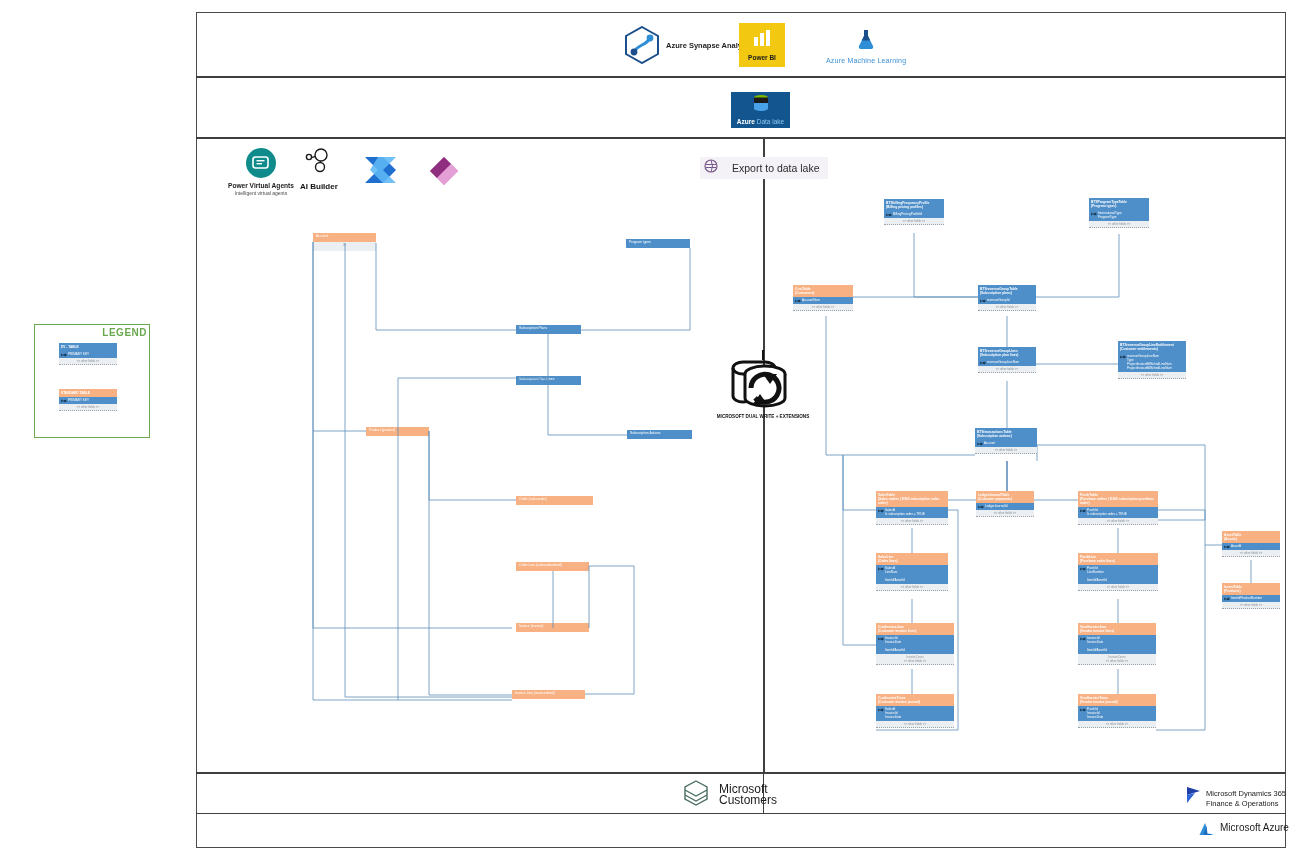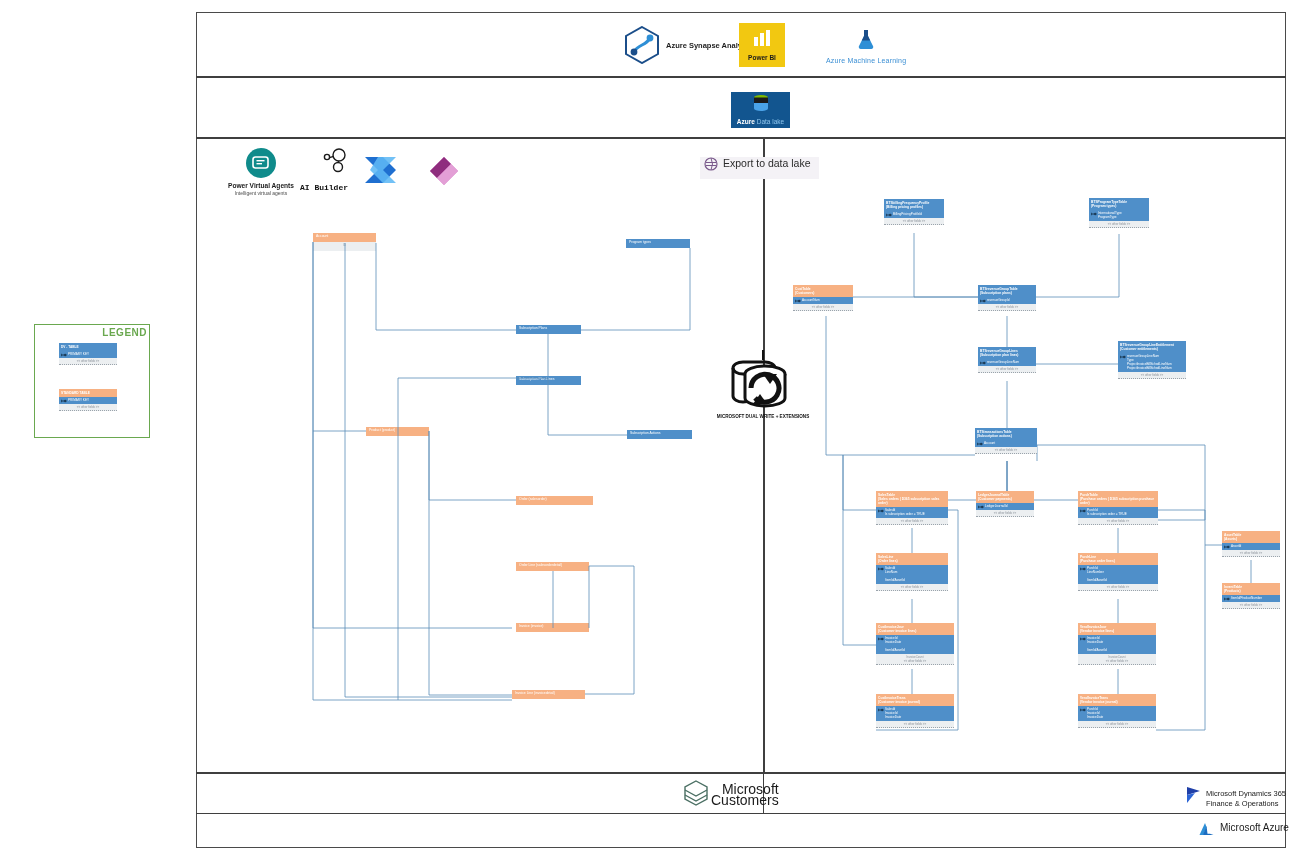--- a/index.html
+++ b/index.html
@@ -29,27 +29,27 @@
   
   .lake{position:absolute;left:731px;top:92px;width:59px;height:36px;background:#12558f;display:flex;flex-direction:column;align-items:center;justify-content:flex-end;padding-bottom:3px;box-sizing:border-box;}
   .lake-txt{font-size:6.5px;color:#8fc6ee;}
   .lake-txt b{color:#ffffff;}
 
   
   .pva{left:228px;top:148px;flex-direction:column;align-items:center;}
   .pva-circle{width:30px;height:30px;border-radius:50%;background:#0f8b8b;display:flex;align-items:center;justify-content:center;}
   .pva-t1{font-size:6.6px;font-weight:bold;color:#1b1b1b;margin-top:4px;}
   .pva-t2{font-size:5px;color:#4b4b4b;margin-top:1px;}
-  .aib{left:300px;top:148px;flex-direction:column;align-items:flex-end;font-family:Liberation Mono, monospace;}
+  .aib{left:300px;top:148px;flex-direction:column;align-items:flex-start;}
   .aib-t{font-size:8px;font-weight:bold;color:#111;margin-top:4px;}
   .pauto{left:363px;top:155px;}
   .ppages{left:428px;top:155px;}
 
   
-  .export{position:absolute;left:700px;top:157px;height:22px;background:#f4f2f6;display:flex;align-items:flex-start;padding:0 8px 0 4px;}
+  .export{position:absolute;left:700px;top:157px;height:22px;background:#f4f2f6;display:flex;align-items:center;padding:0 8px 0 4px;gap:9px;}
   .export span.lbl{font-size:10.5px;color:#2b2b2b;margin-left:5px;}
   .export-line-top{position:absolute;left:763px;top:139px;width:0;height:18px;border-left:2px solid #3f3f3f;}
   .export-line-bot{position:absolute;left:763px;top:179px;width:0;height:16px;border-left:2px solid #3f3f3f;}
 
   
   .dual{position:absolute;left:725px;top:350px;width:76px;height:72px;}
   .dual-cap{position:absolute;left:700px;top:414px;width:126px;text-align:center;font-size:4.6px;color:#111;line-height:6px;font-weight:bold;}
 
   
   .legend{position:absolute;left:34px;top:324px;width:116px;height:114px;border:1px solid #6aa84f;box-sizing:border-box;}
@@ -70,21 +70,21 @@
   .erd .body .key{position:absolute;left:2px;top:2px;width:6px;height:4px;}
 
   
   .bar{position:absolute;box-sizing:border-box;color:#fff;font-size:3.4px;line-height:5px;padding:1px 3px;overflow:hidden;}
   .bar.blue{background:#4f8fc9;}
   .bar.orange{background:#f7b183;}
   .bar.grey{background:#eceff1;color:#9aa3ab;}
 
   
   .dv-brand{position:absolute;left:683px;top:780px;display:flex;align-items:center;}
-  .dv-txt{font-size:14px;line-height:11.5px;color:#1b1b1b;margin-left:2px;text-align:right;}
+  .dv-txt{font-size:12px;line-height:11.5px;color:#1b1b1b;margin-left:10px;}
   .fo-brand{position:absolute;left:1186px;top:786px;display:flex;align-items:flex-end;}
   .fo-txt{font-size:7.5px;line-height:9.5px;color:#1b1b1b;margin-left:5px;}
   .az-brand{position:absolute;left:1198px;top:822px;display:flex;align-items:flex-start;}
   .az-txt{font-size:10px;color:#1b1b1b;margin-left:5px;}
 </style>
 </head>
 <body>
 
 <div class="canvas">
 

